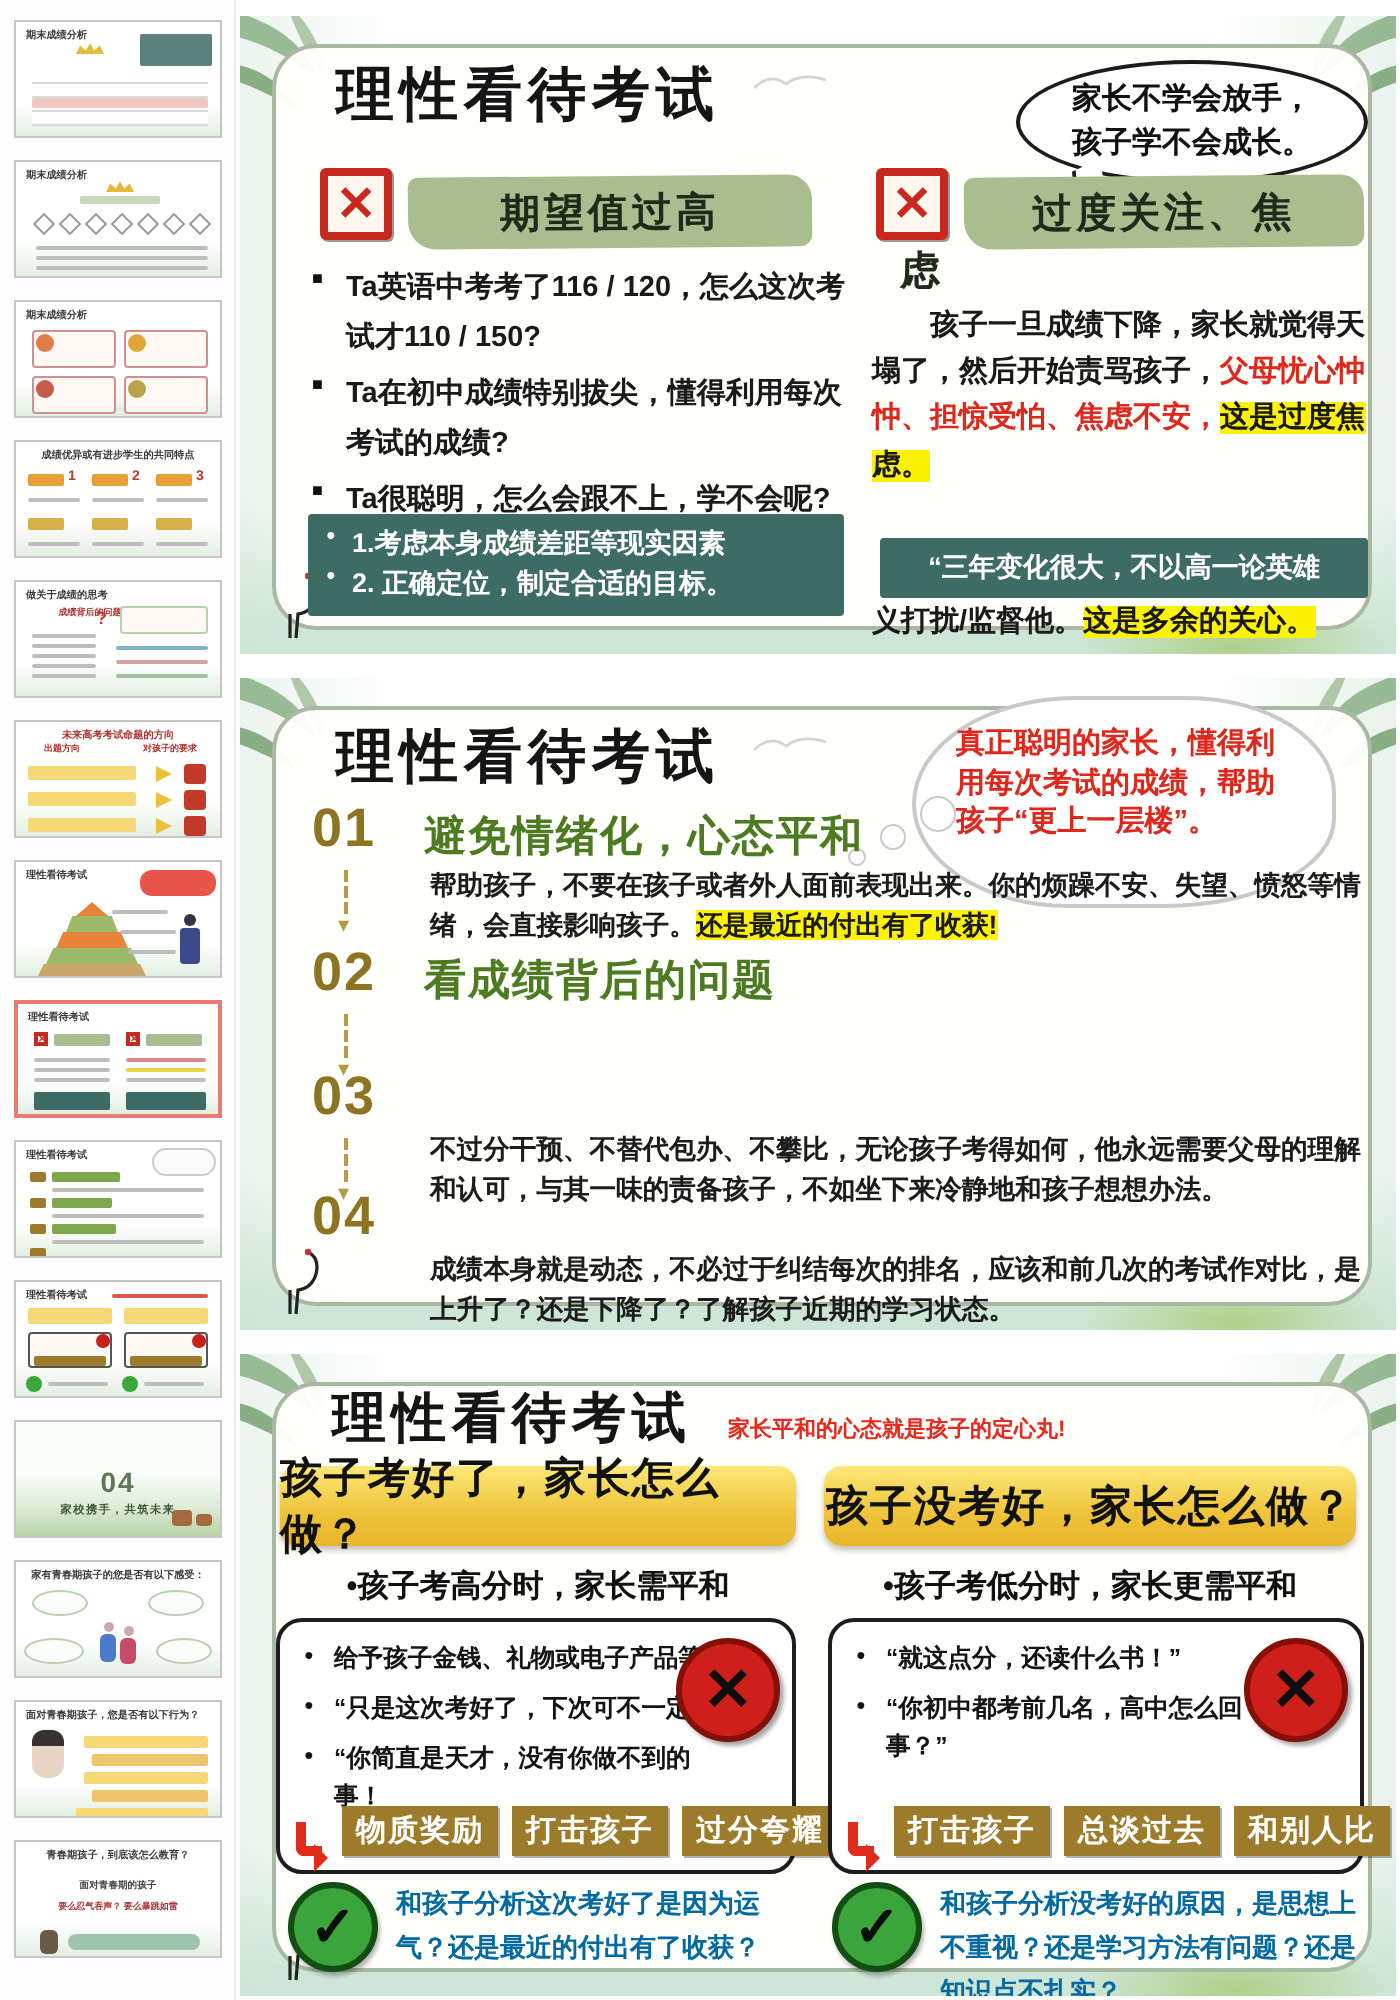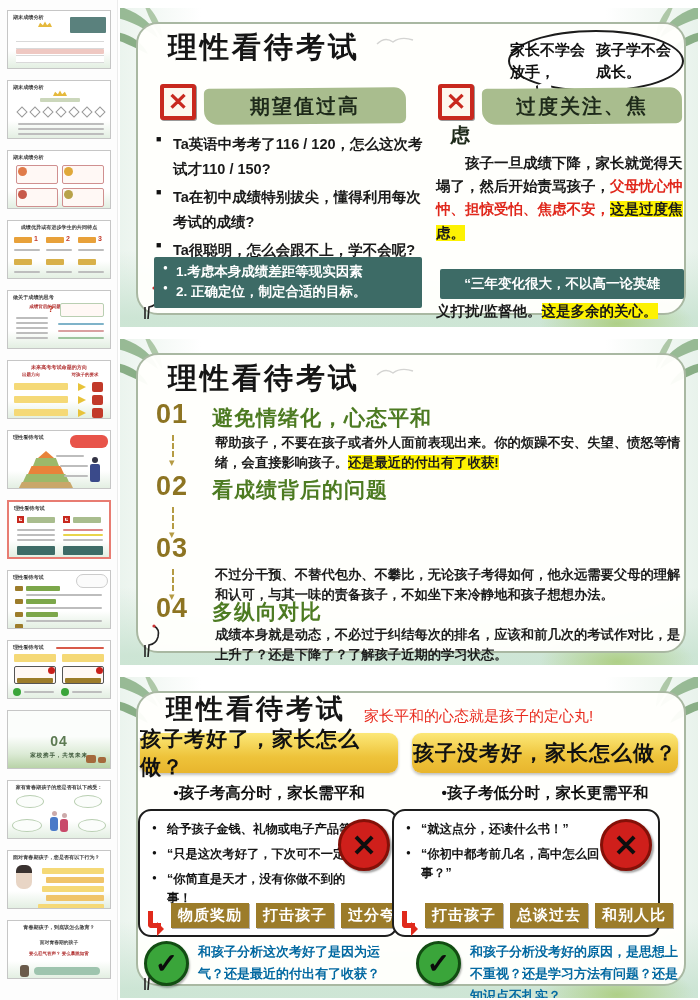--- a/index.html
+++ b/index.html
@@ -49,21 +49,21 @@
   .bamboo.tl { left:-4px; top:-4px; }
   .bamboo.tr { right:-4px; top:-4px; transform:scaleX(-1); }
   .bird { position:absolute; left:255px; top:26px; opacity:.5; }
   .crane { position:absolute; left:20px; bottom:6px; }
 
   .slide-title { position:absolute; font-weight:bold; color:#151515; letter-spacing:3px; }
   #slide1 .slide-title, #slide2 .slide-title { left:48px; top:20px; font-size:29px; }
   #slide3 .slide-title { left:46px; top:14px; font-size:27px; }
 
   
-  .speech { position:absolute; left:388px; top:22px; width:176px; height:62px; background:#fff; border:2.5px solid #1c1c1c; border-radius:50%; display:flex; flex-direction:row; justify-content:center; align-items:center; font-size:15px; font-weight:bold; color:#111; line-height:1.45; }
+  .speech { position:absolute; left:388px; top:22px; width:176px; height:62px; background:#fff; border:2.5px solid #1c1c1c; border-radius:50%; display:flex; flex-direction:column; justify-content:center; align-items:center; font-size:15px; font-weight:bold; color:#111; line-height:1.45; }
   .speech::after { content:""; position:absolute; left:26px; bottom:-9px; width:14px; height:14px; background:#fff; border-left:2.5px solid #1c1c1c; border-bottom:2.5px solid #1c1c1c; transform:rotate(-25deg) skew(-20deg); }
 
   
   .xsq { position:absolute; width:36px; height:36px; background:#fdf7ee; border:4px solid #c8281e; border-radius:3px; display:flex; align-items:center; justify-content:center; font-size:24px; font-weight:bold; color:#c8281e; box-shadow:1px 1px 0 #9a9a9a; }
   .banner { position:absolute; height:36px; background:#a9bd8e; border-radius:5px 12px 6px 14px; transform:rotate(-.5deg); display:flex; align-items:center; justify-content:center; font-size:20px; font-weight:bold; color:#1e2a1a; letter-spacing:2px; }
   .banner-overflow { position:absolute; font-size:20px; font-weight:bold; color:#1e2a1a; }
 
   .blist { position:absolute; left:36px; top:124px; width:278px; font-size:14.5px; font-weight:bold; color:#1a1a1a; line-height:1.72; }
   .blist .bi { position:relative; padding-left:17px; margin-bottom:3px; }
   .blist .bi::before { content:"■"; position:absolute; left:0; top:0; font-size:9px; color:#111; }
@@ -78,21 +78,21 @@
   
   .cloud { position:absolute; left:336px; top:9px; width:212px; height:106px; background:#fff; border:2px solid #c9c9c9; border-radius:44% 40% 46% 42% / 58% 52% 48% 56%; padding:13px 18px 0 20px; font-size:14.5px; font-weight:bold; color:#e0271b; line-height:1.35; }
   .cloud .cc { position:absolute; border:1.5px solid #c9c9c9; background:#fff; border-radius:50%; }
   .itemnum { position:absolute; left:36px; font-size:27px; font-weight:bold; color:#8d7422; letter-spacing:1px; }
   .itemhead { position:absolute; left:92px; font-size:21px; font-weight:bold; color:#4d7b22; letter-spacing:1px; }
   .itembody { position:absolute; left:95px; width:468px; font-size:13.3px; font-weight:bold; color:#1c1c1c; line-height:1.5; }
   .dasharrow { position:absolute; left:52px; width:0; height:22px; border-left:2px dashed #b59b43; }
   .dasharrow::after { content:"▾"; position:absolute; left:-5px; bottom:-12px; color:#b59b43; font-size:11px; }
 
   
-  .sub-red { position:absolute; left:244px; top:30px; font-size:15px; font-weight:normal; color:#e8291c; }
+  .sub-red { position:absolute; left:244px; top:30px; font-size:11px; font-weight:bold; color:#e8291c; }
   .ypill { position:absolute; top:56px; height:40px; background:linear-gradient(#fce878,#eec33a 60%,#e8b52d); border-radius:9px; display:flex; align-items:center; justify-content:center; font-size:21px; font-weight:bold; color:#111; letter-spacing:1px; box-shadow:0 2px 3px rgba(0,0,0,.25); }
   .colsub { position:absolute; top:106px; font-size:15.5px; font-weight:bold; color:#111; text-align:center; }
   .nobox { position:absolute; top:132px; height:128px; background:#fff; border:2px solid #1d1d1d; border-radius:13px; padding:9px 12px; }
   .nobox .nb { position:relative; padding-left:15px; font-size:12.3px; font-weight:bold; color:#141414; line-height:1.55; margin-bottom:6px; width:212px; }
   .nobox .nb::before { content:"●"; position:absolute; left:0; top:2px; font-size:8px; color:#111; }
   .xcircle { position:absolute; top:8px; width:52px; height:52px; background:#cf1f1b; border:3px solid #841008; border-radius:50%; display:flex; align-items:center; justify-content:center; font-size:30px; font-weight:bold; color:#0e0e0e; box-shadow:2px 2px 2px rgba(0,0,0,.35); }
   .labelrow { position:absolute; bottom:7px; left:8px; display:flex; align-items:flex-end; gap:7px; }
   .red-arrow { width:13px; height:17px; border-left:5px solid #e02a1c; border-bottom:5px solid #e02a1c; border-bottom-left-radius:4px; position:relative; margin-right:3px; }
   .red-arrow::after { content:""; position:absolute; right:-10px; bottom:-13px; border:7px solid transparent; border-left-color:#e02a1c; }
   .glabel { background:#9c7c2a; color:#fff; font-size:15px; font-weight:bold; padding:3px 7px; letter-spacing:1px; box-shadow:1px 1px 0 rgba(0,0,0,.3); white-space:nowrap; }
@@ -381,36 +381,41 @@
     <svg class="bird" width="40" height="16" viewBox="0 0 40 16">
         <path d="M2,10 Q10,2 18,8 Q26,2 38,6" stroke="#aaa" fill="none" stroke-width="1.4"></path>
       </svg>
     <svg class="crane" width="22" height="36" viewBox="0 0 22 36">
         <path d="M14,3 q6,3 4,11 q-2,7-9,8 l-1,12 m-3-12 l0,12" stroke="#222" fill="none" stroke-width="1.6"></path>
         <circle cx="14" cy="3" r="1.6" fill="#c33"></circle>
       </svg>
 
     <div class="slide-title">理性看待考试</div>
 
+    <div class="cloud">
+      <span>真正聪明的家长，懂得利用每次考试的成绩，帮助孩子“更上一层楼”。</span>
+      <div class="cc" style="left:-34px; top:74px; width:9px; height:9px;"></div>
+      <div class="cc" style="left:-18px; top:62px; width:13px; height:13px;"></div>
+      <div class="cc" style="left:2px; top:48px; width:18px; height:18px;"></div>
+    </div>
 
     <div class="itemnum" style="top:60px;">01</div>
     <div class="itemhead" style="top:65px;">避免情绪化，心态平和</div>
     <div class="dasharrow" style="top:96px;"></div>
     <div class="itembody" style="top:94px;"><span>帮助孩子，不要在孩子或者外人面前表现出来。你的烦躁不安、失望、愤怒等情绪，会直接影响孩子。</span><span class="hl">还是最近的付出有了收获!</span></div>
 
     <div class="itemnum" style="top:132px;text-align:center;">02</div>
     <div class="itemhead" style="top:137px;">看成绩背后的问题</div>
     <div class="dasharrow" style="top:168px;"></div>
 
     <div class="itemnum" style="top:194px;">03</div>
     <div class="dasharrow" style="top:230px;"></div>
     <div class="itembody" style="top:226px;">不过分干预、不替代包办、不攀比，无论孩子考得如何，他永远需要父母的理解和认可，与其一味的责备孩子，不如坐下来冷静地和孩子想想办法。</div>
 
     <div class="itemnum" style="top:254px;">04</div>
-    <div class="itemhead" style="top:259px;">多纵向对比</div>
     <div class="itembody" style="top:286px;">成绩本身就是动态，不必过于纠结每次的排名，应该和前几次的考试作对比，是上升了？还是下降了？了解孩子近期的学习状态。</div>
   </div>
 
   <div class="slide" id="slide3">
     <div class="wash"></div>
     <svg class="bamboo tl" viewBox="0 0 70 58">
         <path d="M2,2 C22,8 36,18 42,34 C28,24 12,16 0,14 Z" fill="#8fb48c"></path>
         <path d="M30,0 C40,10 46,22 46,34 C38,24 32,12 28,0 Z" fill="#a7c3a0"></path>
         <path d="M0,28 C14,30 26,38 32,50 C20,44 8,38 0,36 Z" fill="#7fa77b"></path>
       </svg>
@@ -440,21 +445,21 @@
       <div class="nb">“你简直是天才，没有你做不到的事！</div>
       <div class="xcircle" style="right:6px;">✕</div>
       <div class="labelrow">
         <div class="red-arrow"></div>
         <div class="glabel">物质奖励</div>
         <div class="glabel">打击孩子</div>
         <div class="glabel">过分夸耀</div>
       </div>
     </div>
 
-    <div class="nobox" style="left:272px; width:268px;">
+    <div class="nobox" style="left:294px; width:268px;">
       <div class="nb">“就这点分，还读什么书！”</div>
       <div class="nb">“你初中都考前几名，高中怎么回事？”</div>
       <div class="xcircle" style="right:6px;">✕</div>
       <div class="labelrow">
         <div class="red-arrow"></div>
         <div class="glabel">打击孩子</div>
         <div class="glabel">总谈过去</div>
         <div class="glabel">和别人比</div>
       </div>
     </div>

